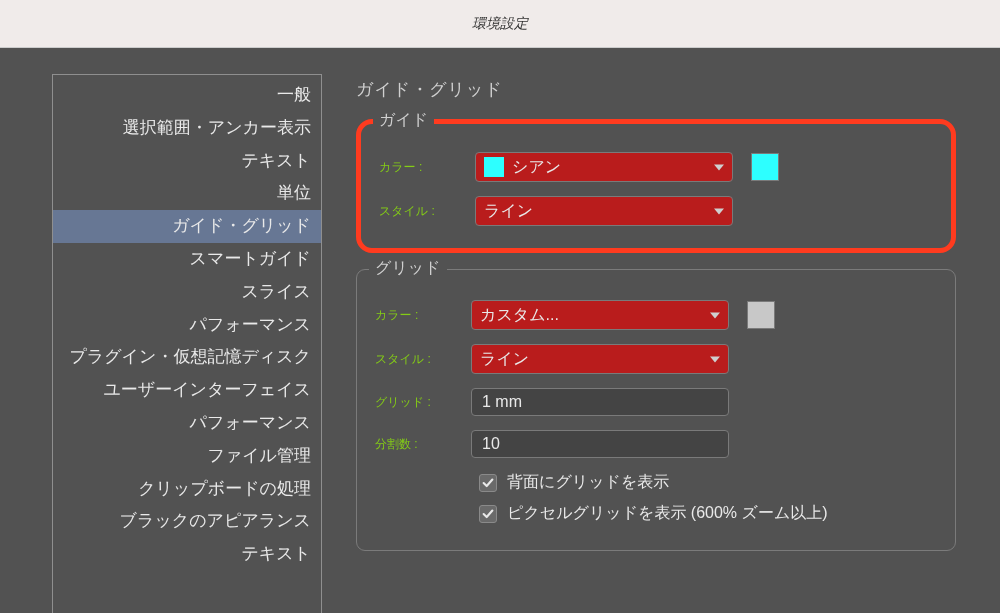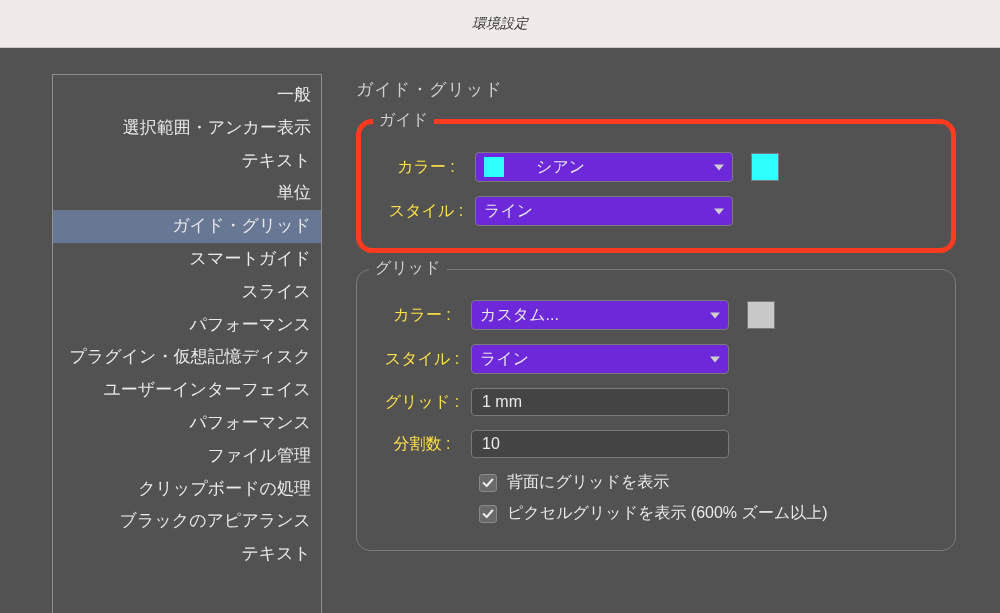--- a/index.html
+++ b/index.html
@@ -50,21 +50,21 @@
   }
   .page-title {
     color: #d0d0d0;
     font-size: 17px;
     margin-bottom: 18px;
     letter-spacing: 1px;
   }
 
   .group {
     border: 1px solid #7b7b7b;
-    border-radius: 14px;
+    border-radius: 9px;
     position: relative;
     padding: 30px 30px 16px 18px;
     margin-bottom: 16px;
     width: 600px;
   }
   .group-legend {
     position: absolute;
     top: -12px;
     left: 12px;
     background: #525252;
@@ -82,40 +82,39 @@
   }
 
   .row {
     display: flex;
     align-items: center;
     margin-bottom: 14px;
   }
   .row:last-child { margin-bottom: 0; }
   .row-label {
     width: 96px;
-    text-align: center;
-    color: #fde047;
-    font-size: 16px;
+    text-align: left;
+    color: #84cc16;
+    font-size: 12px;
     padding-right: 2px;
     white-space: nowrap;
   }
   .select {
     position: relative;
-    background: #6d28d9;
+    background: #b91c1c;
     border: 1px solid #7a7a7a;
     border-radius: 4px;
     height: 30px;
     display: flex;
     align-items: center;
     padding: 0 28px 0 8px;
     color: #e9e9e9;
     font-size: 16px;
     width: 258px;
     cursor: pointer;
-    gap: 24px;
   }
   .select .chev {
     position: absolute;
     right: 8px;
     top: 50%;
     transform: translateY(-40%);
     width: 0; height: 0;
     border-left: 5px solid transparent;
     border-right: 5px solid transparent;
     border-top: 6px solid #cfcfcf;

